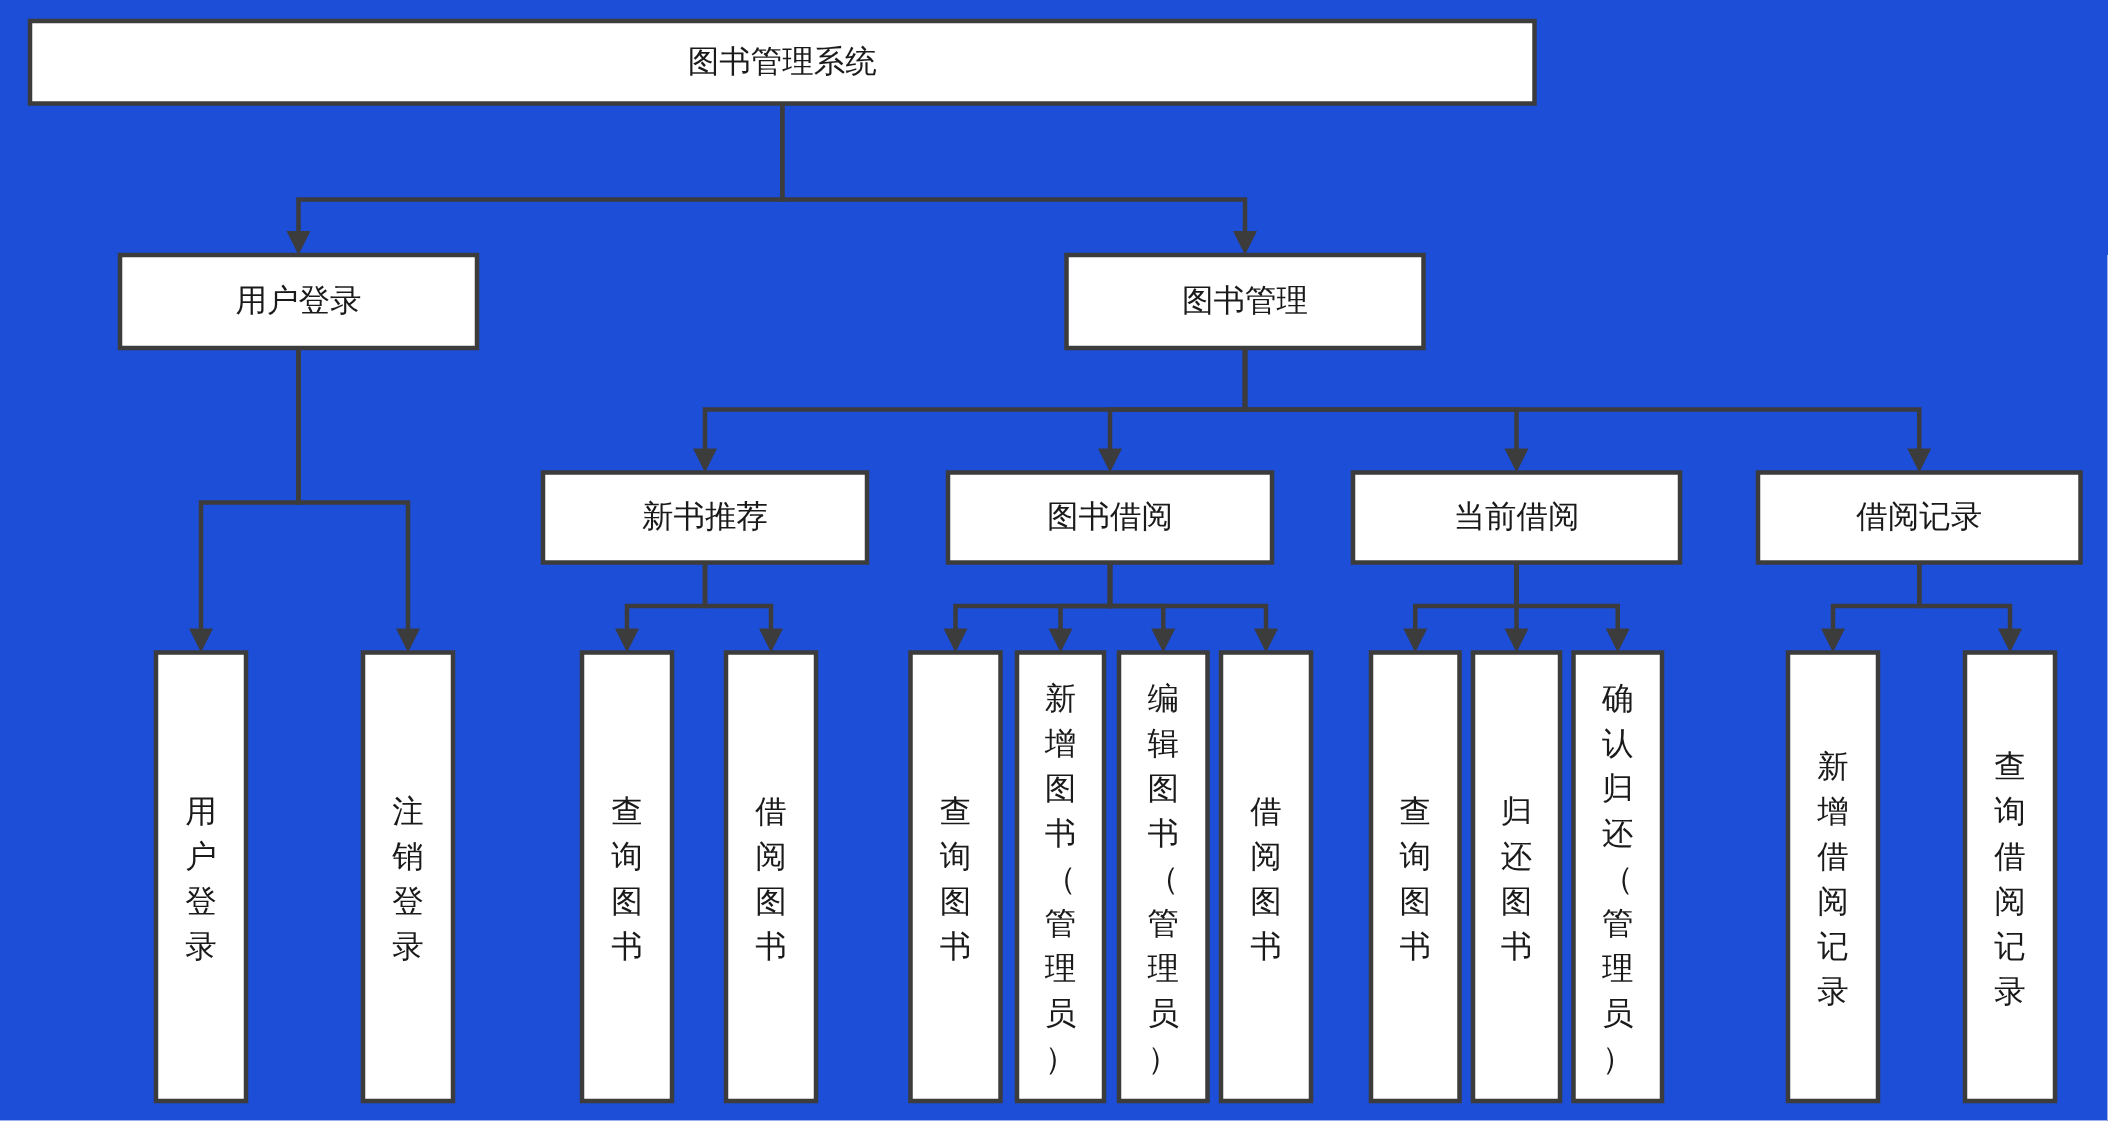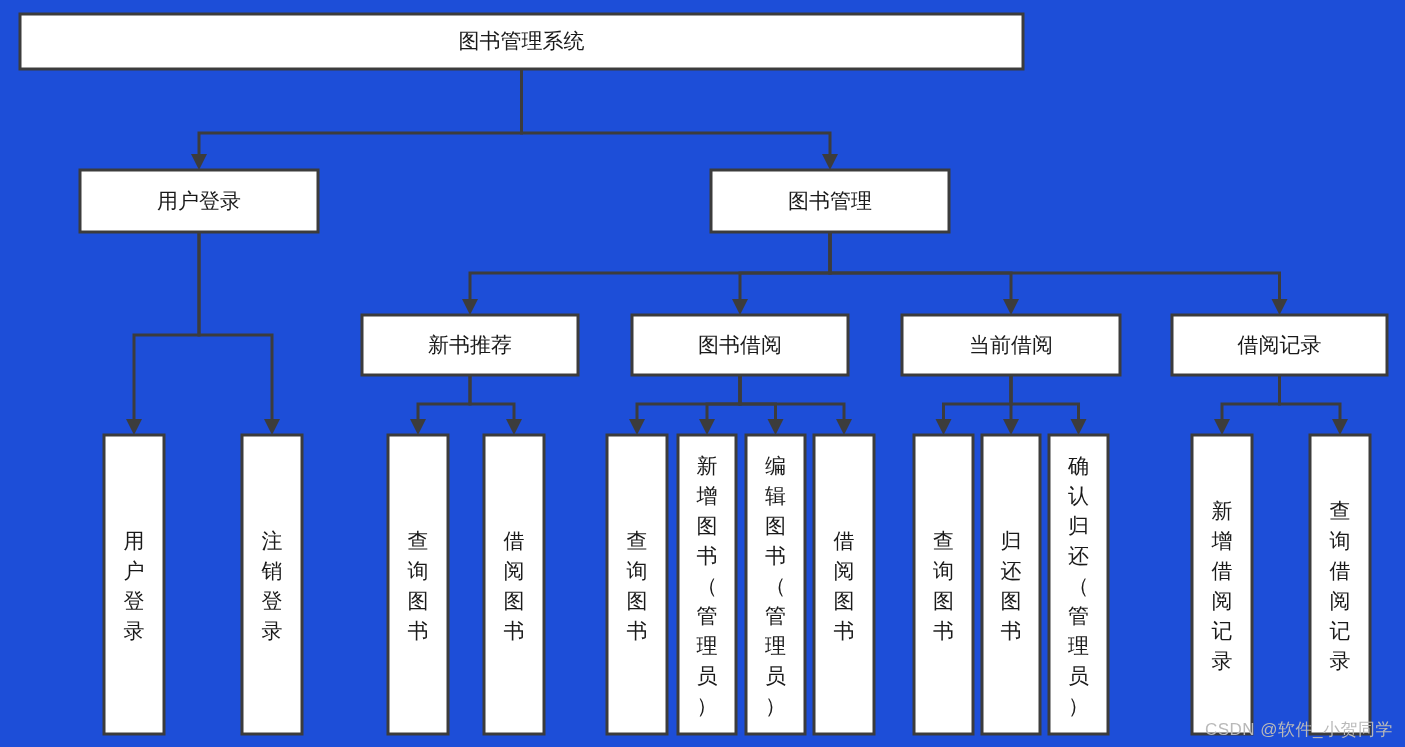--- a/index.html
+++ b/index.html
@@ -223,14 +223,13 @@
         <g>
           <rect class="node-box" x="1192" y="435" width="60" height="299"></rect>
           <text class="node-label-v" x="1222" y="517.9"><tspan x="1222" dy="0">新</tspan><tspan x="1222" dy="30">增</tspan><tspan x="1222" dy="30">借</tspan><tspan x="1222" dy="30">阅</tspan><tspan x="1222" dy="30">记</tspan><tspan x="1222" dy="30">录</tspan></text>
         </g>
         <g>
           <rect class="node-box" x="1310" y="435" width="60" height="299"></rect>
           <text class="node-label-v" x="1340" y="517.9"><tspan x="1340" dy="0">查</tspan><tspan x="1340" dy="30">询</tspan><tspan x="1340" dy="30">借</tspan><tspan x="1340" dy="30">阅</tspan><tspan x="1340" dy="30">记</tspan><tspan x="1340" dy="30">录</tspan></text>
         </g>
       </g>
   </svg>
-  <div class="watermark">CSDN @软件_小贺同学</div>
 </div>
 
 </body></html>

